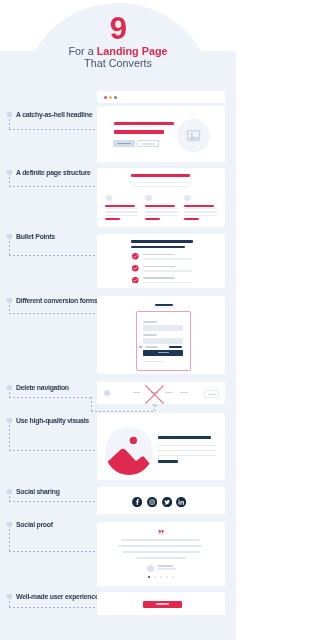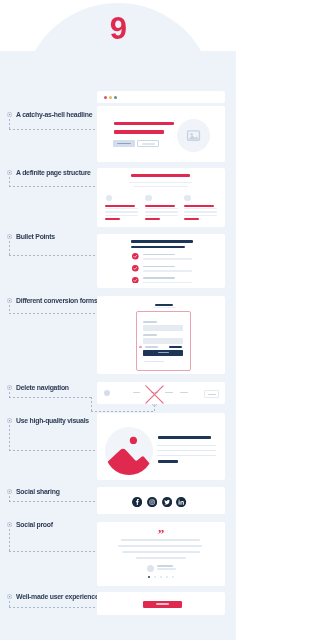--- a/index.html
+++ b/index.html
@@ -64,20 +64,22 @@
 </style>
 </head>
 <body>
 
 <div id="page">
   <div class="bluefield"></div>
   <div class="dome"></div>
   <div class="hdr">
     <div class="num">9</div>
     <div class="t">
+      <div><span>For a </span><span class="rd">Landing Page</span></div>
+      <div>That Converts</div>
     </div>
   </div>
 
   <div class="card" style="top:91px;height:12px;">
     <div class="dot d1"></div>
     <div class="dot d2"></div>
     <div class="dot d3"></div>
   </div>
 
   <div class="lab" style="top:115px;">

